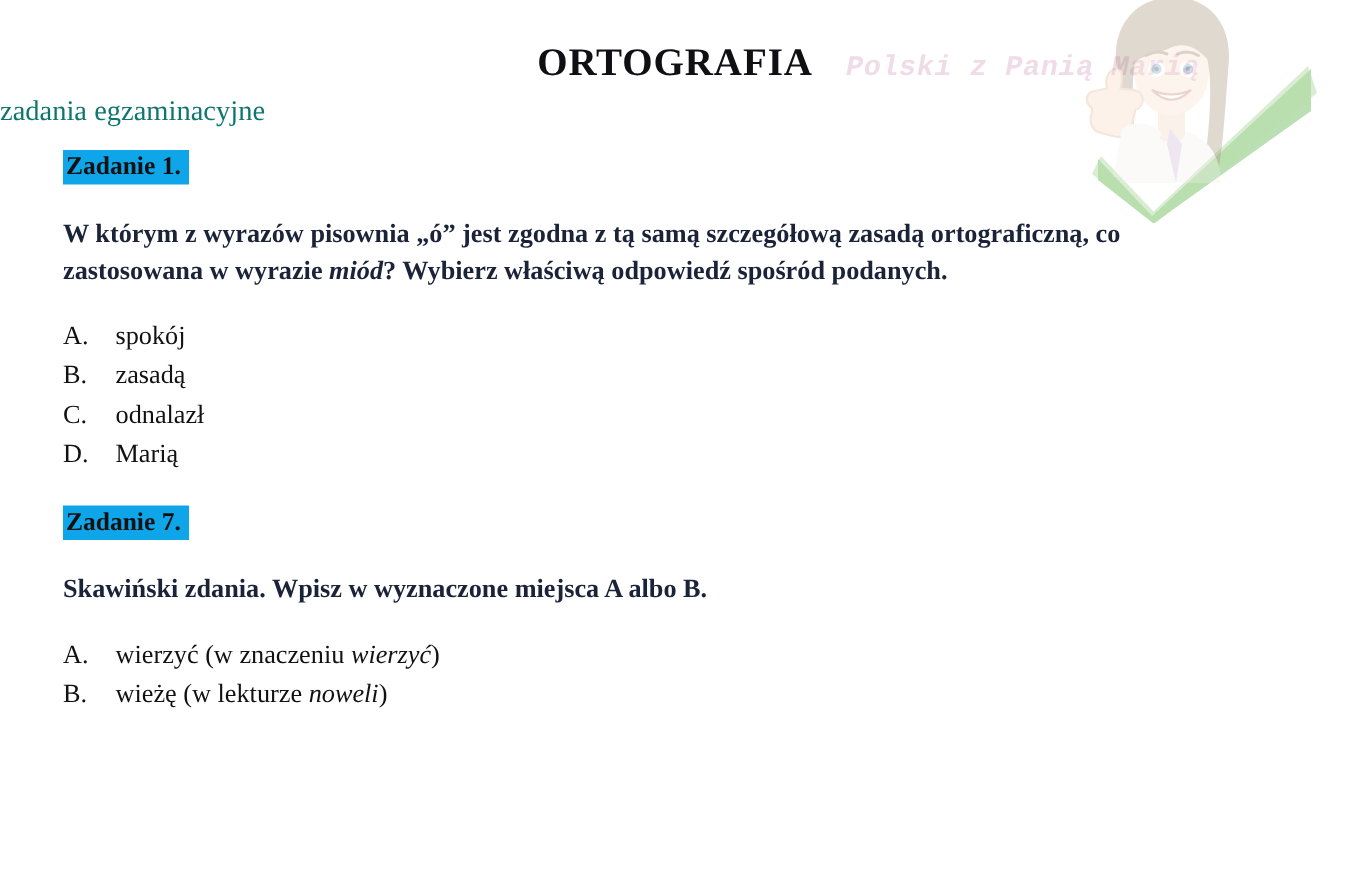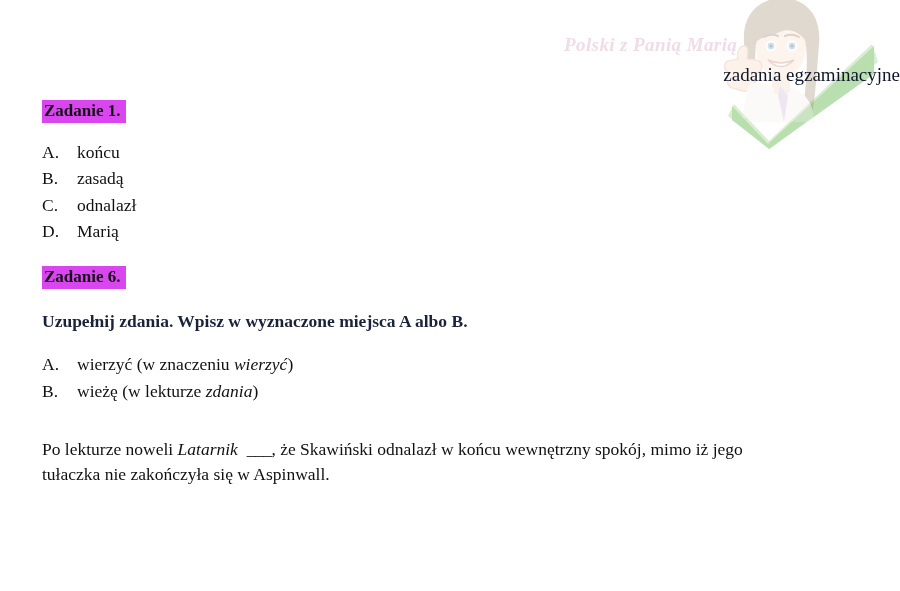--- a/index.html
+++ b/index.html
@@ -31,21 +31,21 @@
     right: 0;
     width: 350px;
     height: 150px;
     pointer-events: none;
     z-index: 0;
   }
   .brand-text {
     position: absolute;
     left: 14px;
     top: 34px;
-    font-family: Liberation Serif, serif;
+    font-family: Liberation Mono, monospace;
     font-style: italic;
     font-weight: 700;
     font-size: 19px;
     letter-spacing: 0.4px;
     color: #f0dce8;
     white-space: nowrap;
   }
   .brand-check {
     position: absolute;
     left: 178px;
@@ -73,39 +73,39 @@
     font-weight: 700;
     letter-spacing: 0.6px;
     color: #0f0f14;
     z-index: 2;
   }
   .doc-subtitle {
     position: absolute;
     left: 0;
     right: 0;
     top: 64px;
-    text-align: right;
+    text-align: left;
     font-size: 19px;
     font-weight: 400;
-    color: #0f172a;
+    color: #0f766e;
     z-index: 2;
   }
 
   
   .content {
     position: absolute;
     left: 42px;
     top: 100px;
     width: 760px;
     z-index: 2;
   }
 
   .task-label {
     display: inline-block;
-    background: #d946ef;
+    background: #0ea5e9;
     font-size: 17px;
     font-weight: 700;
     color: #111111;
     padding: 1px 5px 2px 2px;
     line-height: 1.18;
   }
 
   .prompt {
     font-size: 17.5px;
     font-weight: 700;
@@ -189,51 +189,52 @@
       <path d="M67 42 q7 -3 14 1" stroke="#8b7053" stroke-width="2" fill="none" stroke-linecap="round"></path>
 
       <path d="M50 66 q13 13 26 0 q-13 6 -26 0 Z" fill="#ffffff" stroke="#b9775f" stroke-width="1.4"></path>
 
       <path d="M10 78 c-4 -2 -5 -9 0 -11 l10 -2 c-2 -7 2 -14 7 -13 c4 1 3 8 2 13 l9 1 c7 1 8 11 1 13 l-3 12 c-1 5 -6 7 -11 6 l-11 -3 c-5 -2 -6 -9 -4 -13 Z" fill="#f6d5bd" stroke="#dcae91" stroke-width="1.4"></path>
 
       <path d="M30 92 c8 -6 20 -4 26 2 l-4 30 l-28 0 Z" fill="#f3f1ee"></path>
     </svg>
   </div>
 
+  <div class="doc-title">ORTOGRAFIA</div>
   <div class="doc-subtitle">zadania egzaminacyjne</div>
 
   <div class="content">
 
     <div>
       <span class="task-label">Zadanie 1.</span>
 
+      <p class="prompt"><span>W którym z wyrazów pisownia „ó” jest zgodna z tą samą szczegółową zasadą ortograficzną, co zastosowana w wyrazie </span><span class="it">miód</span><span>? Wybierz właściwą odpowiedź spośród podanych.</span></p>
 
       <ul class="options">
-        <li><span class="marker">A.</span><span>końcu</span></li>
+        <li><span class="marker">A.</span><span>spokój</span></li>
         <li><span class="marker">B.</span><span>zasadą</span></li>
         <li><span class="marker">C.</span><span>odnalazł</span></li>
         <li><span class="marker">D.</span><span>Marią</span></li>
       </ul>
     </div>
 
     <div class="gap-22"></div>
 
     <div>
-      <span class="task-label">Zadanie 6.</span>
-
-      <p class="prompt">Uzupełnij zdania. Wpisz w wyznaczone miejsca A albo B.</p>
+      <span class="task-label">Zadanie 7.</span>
+
+      <p class="prompt">Skawiński zdania. Wpisz w wyznaczone miejsca A albo B.</p>
 
       <ul class="options">
         <li><span class="marker">A.</span><span>wierzyć (w znaczeniu </span><span class="it">wierzyć</span><span>)</span></li>
-        <li><span class="marker">B.</span><span>wieżę (w lekturze </span><span class="it">zdania</span><span>)</span></li>
+        <li><span class="marker">B.</span><span>wieżę (w lekturze </span><span class="it">noweli</span><span>)</span></li>
       </ul>
 
       <div class="gap-16"></div>
 
-      <p class="para"><span>Po lekturze noweli </span><span class="it">Latarnik</span><span>&nbsp;&nbsp;</span><span class="blank">___</span><span>, że Skawiński odnalazł w końcu wewnętrzny spokój, mimo iż jego tułaczka nie zakończyła się w Aspinwall.</span></p>
 
       <div class="gap-12"></div>
 
       
     </div>
 
   </div>
 </div>
 
 </body></html>

